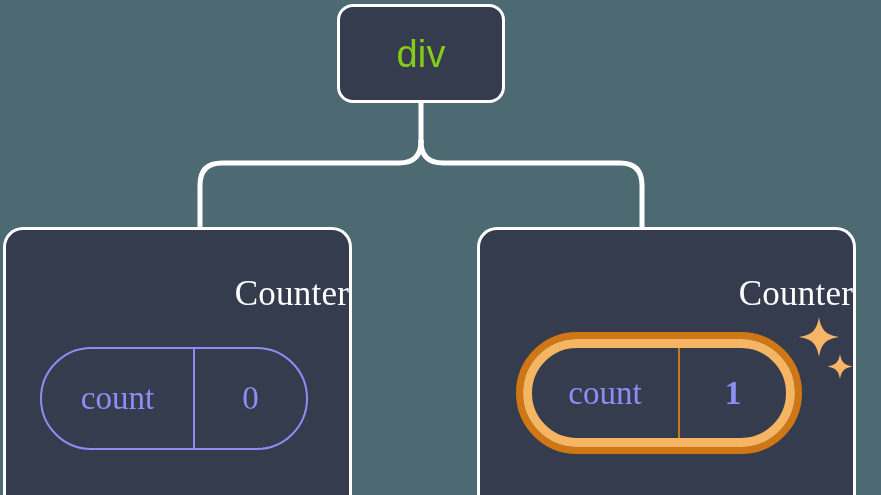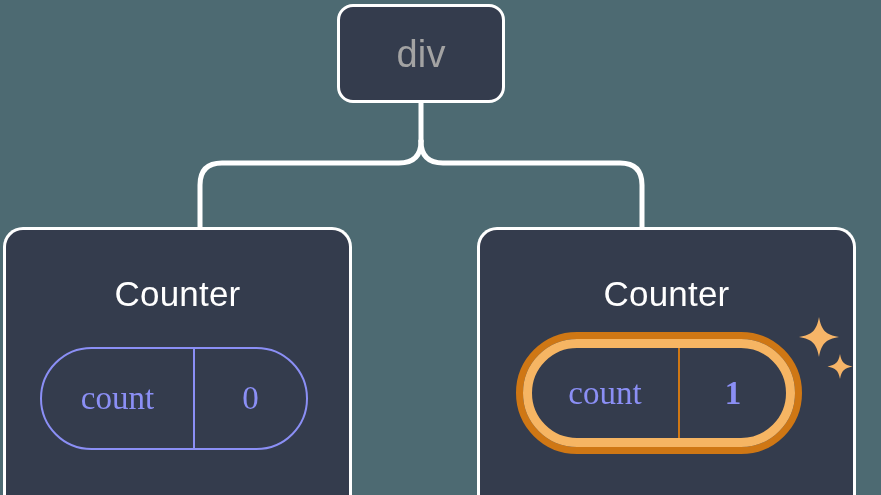--- a/index.html
+++ b/index.html
@@ -41,46 +41,47 @@
     left: 337px;
     top: 4px;
     width: 168px;
     height: 99px;
     border-radius: 16px;
     display: flex;
     align-items: center;
     justify-content: center;
   }
   .root-label {
-    color: #a3a3a3;
+    color: #84cc16;
     font-size: 38px;
     line-height: 1;
     letter-spacing: 0.2px;
   }
 
   .node-child {
     top: 227px;
     height: 272px;
     border-bottom: none;
     border-bottom-left-radius: 0;
     border-bottom-right-radius: 0;
   }
   .node-child-left  { left: 3px;   width: 349px; }
   .node-child-right { left: 477px; width: 379px; }
 
   .child-title {
     position: absolute;
     left: 0;
     right: 0;
     top: 46px;
-    text-align: center;
+    text-align: right;
     color: #ffffff;
     font-size: 35px;
     line-height: 1;
     letter-spacing: 0.2px;
+    font-family: Liberation Serif, serif;
   }
 
   
   .pill-wrap {
     position: absolute;
     font-family: Liberation Serif, serif;
   }
   .pill-wrap-left  { left: 40px;  top: 347px; }
   .pill-wrap-right { left: 516px; top: 332px; }
 

